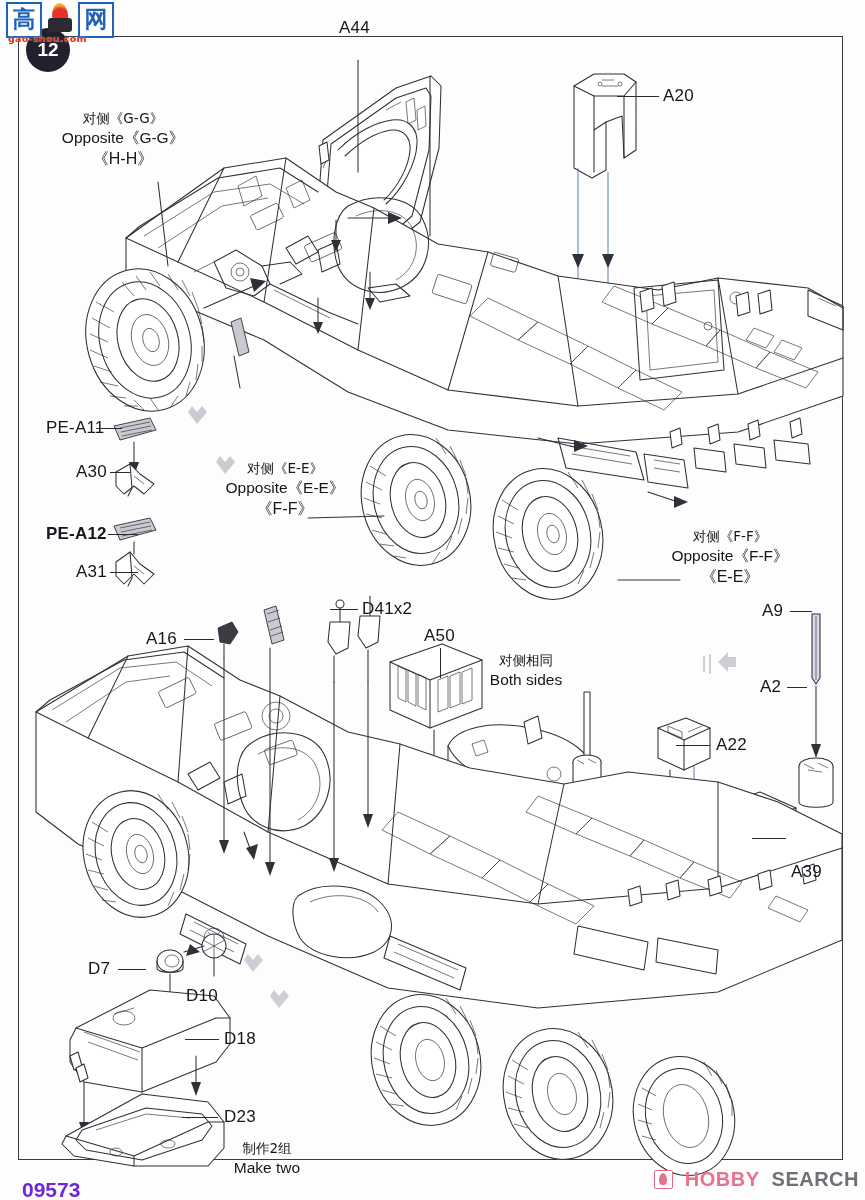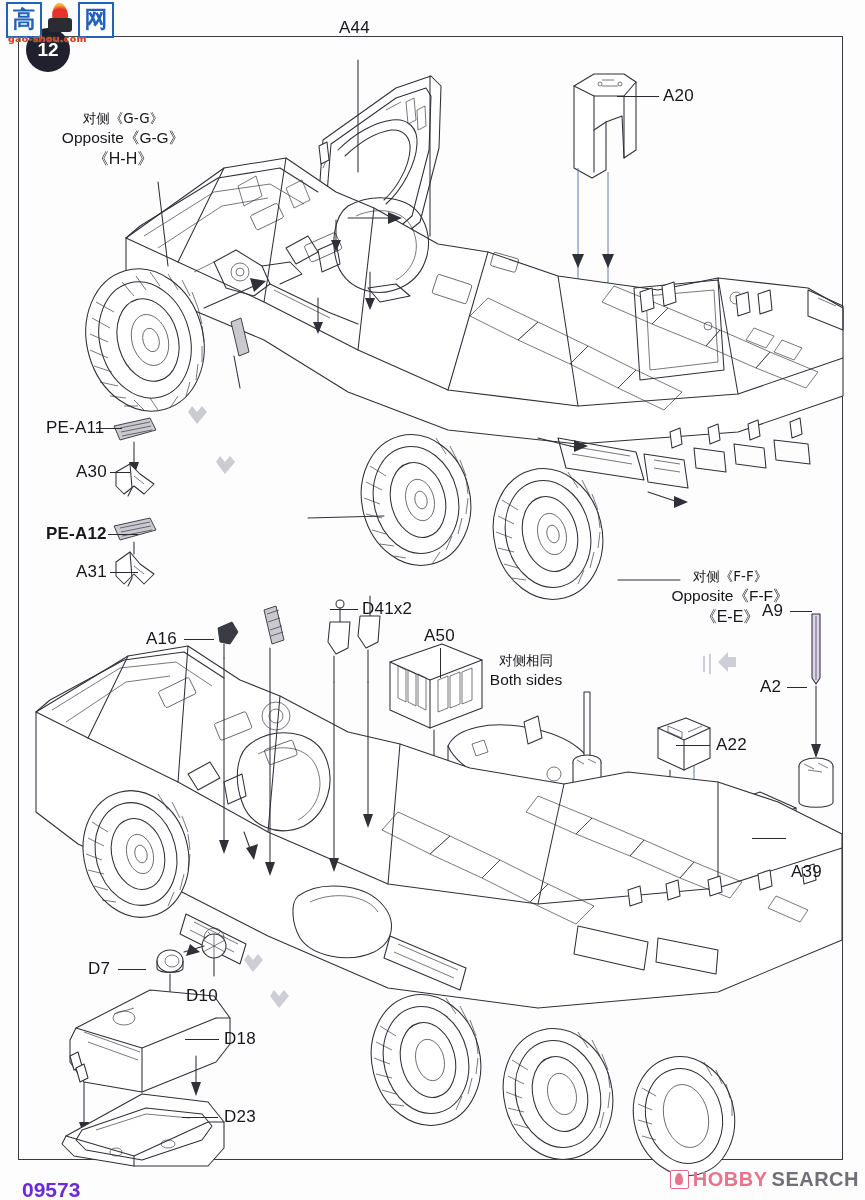--- a/index.html
+++ b/index.html
@@ -65,21 +65,21 @@
   .note .sec{font-size:16px;display:block;}
 
   
   .ld{position:absolute;background:#2a2a33;height:1.3px;}
   .ldv{position:absolute;background:#2a2a33;width:1.3px;}
 
   
   .footer{position:absolute;left:0;top:1166px;width:865px;height:34px;}
   .f-code{position:absolute;left:22px;top:12px;font-size:21px;font-weight:bold;color:#6d28d9;}
   .f-page{position:absolute;left:0;top:0;width:865px;text-align:center;font-size:21px;font-weight:bold;color:#14141a;}
-  .hs-logo{position:absolute;right:6px;top:2px;display:flex;align-items:center;gap:4px;}
+  .hs-logo{position:absolute;right:6px;top:2px;display:flex;align-items:center;gap:12px;}
   .hs-mark{
     width:17px;height:17px;border:1.5px solid #e26a86;border-radius:2px;
     position:relative;background:#fff;
   }
   .hs-mark:before{
     content:"";position:absolute;left:4px;top:2px;width:8px;height:12px;
     background:#e8738c;border-radius:50% 50% 45% 45%/65% 65% 35% 35%;
   }
   .hs-hobby{color:#e8738c;font-size:20px;font-weight:bold;letter-spacing:.5px;font-family:"Liberation Sans",sans-serif;}
   .hs-search{color:#6f6f77;font-size:20px;font-weight:bold;letter-spacing:.5px;font-family:"Liberation Sans",sans-serif;}
@@ -332,22 +332,27 @@
 
   <div class="lbl" style="left:46px;top:418px;">PE-A11</div>
   <div class="ld" style="left:96px;top:428px;width:26px;"></div>
   <div class="lbl" style="left:76px;top:462px;">A30</div>
   <div class="ld" style="left:110px;top:472px;width:20px;"></div>
   <div class="lbl" style="left:46px;top:524px;font-weight:bold;">PE-A12</div>
   <div class="ld" style="left:108px;top:534px;width:30px;"></div>
   <div class="lbl" style="left:76px;top:562px;">A31</div>
   <div class="ld" style="left:110px;top:572px;width:28px;"></div>
 
-
-  <div class="note" style="left:655px;top:528px;width:150px;margin-top:40px;">
+  <div class="note" style="left:210px;top:460px;width:150px;">
+    <span class="cn">对侧《E-E》</span>
+    <span class="en">Opposite《E-E》</span>
+    <span class="sec">《F-F》</span>
+  </div>
+
+  <div class="note" style="left:655px;top:528px;width:150px;">
     <span class="cn">对侧《F-F》</span>
     <span class="en">Opposite《F-F》</span>
     <span class="sec">《E-E》</span>
   </div>
 
   <div class="art" style="left:18px;top:596px;">
   <svg width="825" height="570" viewBox="0 0 825 570">
 
     <g>
       <path class="sfd" d="M200 32 L214 26 L220 36 L212 48 L202 46 Z"></path>
@@ -637,20 +642,24 @@
   <div class="ld" style="left:185px;top:1039px;width:34px;"></div>
 
   <div class="lbl" style="left:224px;top:1107px;">D23</div>
   <div class="ld" style="left:182px;top:1117px;width:36px;"></div>
 
   <div class="note" style="left:466px;top:652px;width:120px;">
     <span class="cn">对侧相同</span>
     <span class="en">Both sides</span>
   </div>
 
+  <div class="note" style="left:212px;top:1140px;width:110px;">
+    <span class="cn">制作2组</span>
+    <span class="en">Make two</span>
+  </div>
 
   <div class="footer">
     <div class="f-code">09573</div>
     <div class="hs-logo">
       <div class="hs-mark"></div>
       <span class="hs-hobby">HOBBY</span>
       <span class="hs-search">SEARCH</span>
     </div>
   </div>
 

